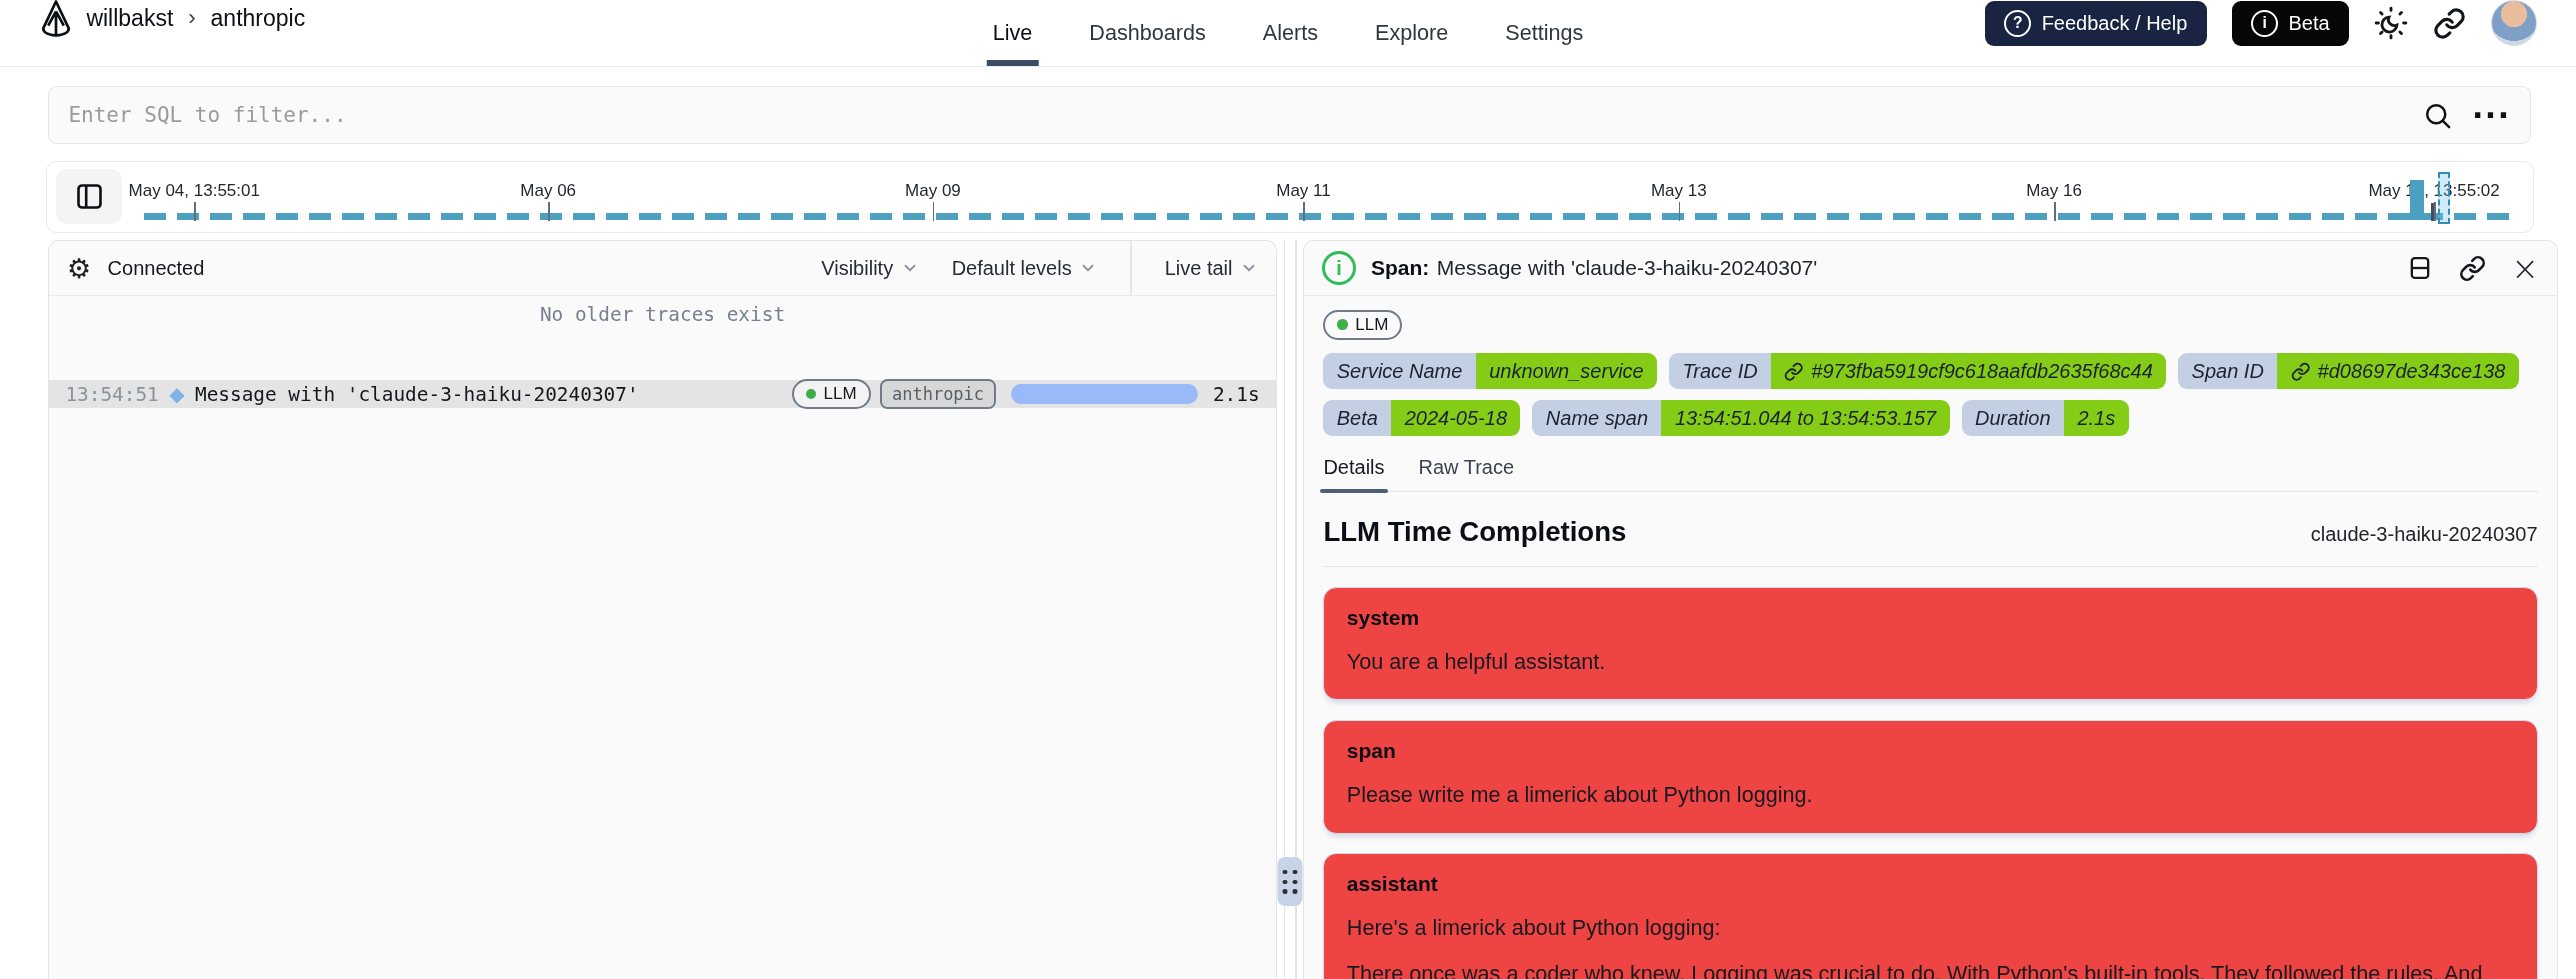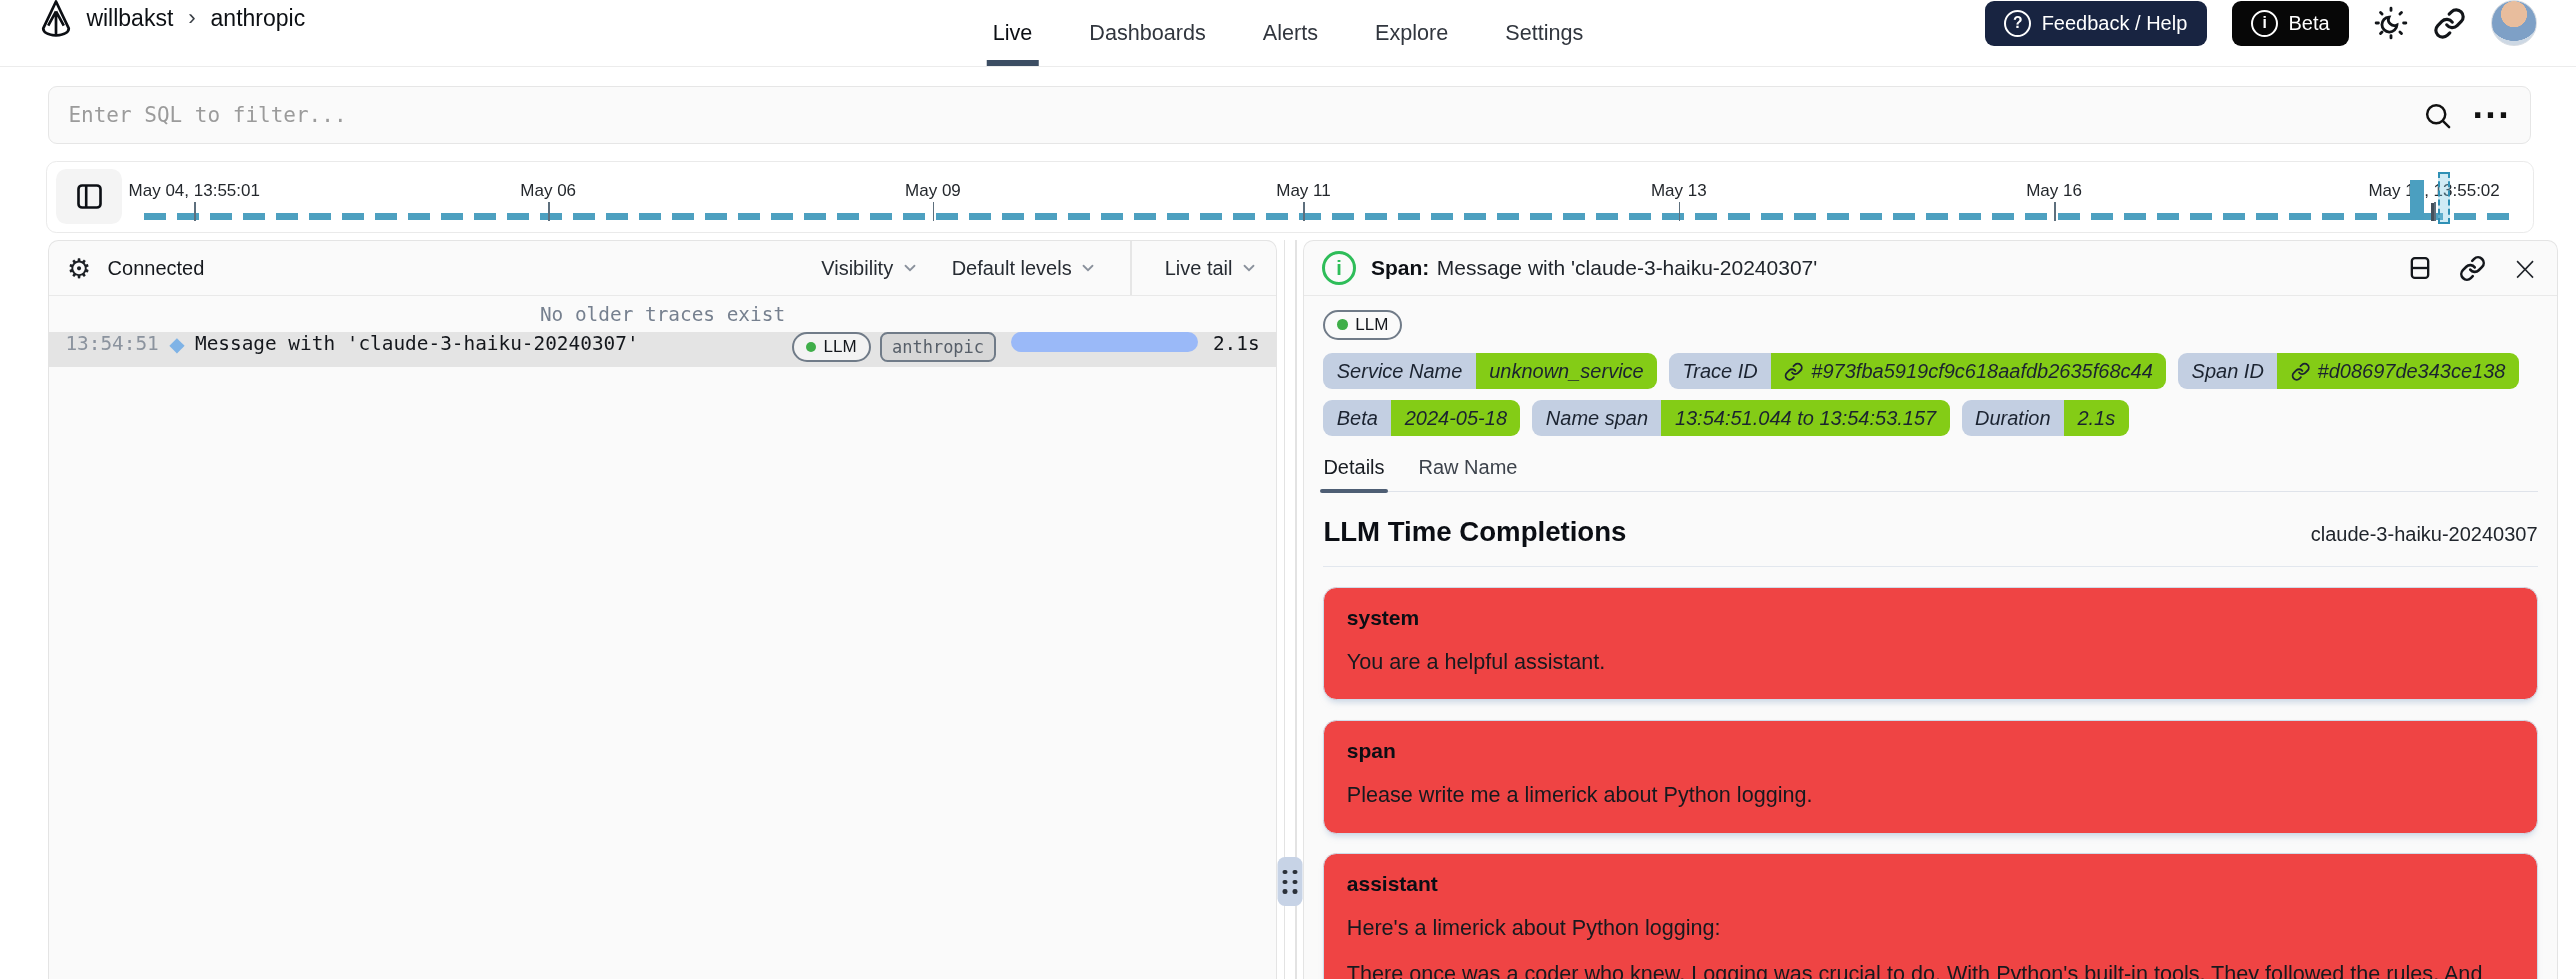--- a/index.html
+++ b/index.html
@@ -74,22 +74,22 @@
   .panel-hdr { height:55px; display:flex; align-items:center; padding:0 18px;
     border-bottom:1.5px solid #e9e9e9; }
   .gear { font-family:"DejaVu Sans", sans-serif; font-size:27px; color:#1c2025; cursor:pointer; line-height:1; }
   .conn-label { font-size:20px; margin-left:16.4px; }
   .hdr-controls { margin-left:auto; display:flex; align-items:center; gap:33px; height:100%; }
   .drop { display:flex; align-items:center; gap:7.5px; font-size:20px; color:#272c33; cursor:pointer; }
   .vdiv { width:1.5px; height:100%; background:#e6e6e6; }
 
   .empty-row { height:36px; display:flex; align-items:center; justify-content:center;
     font-family:"DejaVu Sans Mono", monospace; font-size:19.4px; color:#76808f; }
-  .trace-row { height:35px; background:#e4e4e4; display:flex; align-items:flex-start;
-    padding:0 16.4px; cursor:pointer; font-family:"DejaVu Sans Mono", monospace; font-size:19.4px; }
+  .trace-row { height:28px; background:#e4e4e4; display:flex; align-items:center;
+    padding:0 16.4px; cursor:pointer; font-family:"DejaVu Sans Mono", monospace; font-size:19.4px;margin-top:48px; }
   .trace-time { color:#8b939e; }
   .diamond { font-family:"DejaVu Sans", sans-serif; color:#7fb3e6; margin:0 10.4px; font-size:20px; }
   .trace-title { color:#14171c; }
   .pill-llm { display:flex; align-items:center; gap:7.5px; height:30px; padding:0 12px;
     border:2.2px solid #707b88; border-radius:745px; background:rgba(255,255,255,0.55);
     font-family:"Liberation Sans", sans-serif; font-size:17px; color:#14171c; }
   .pill-llm .dot { width:10.4px; height:10.4px; border-radius:50%; background:#3fae49; }
   .pill-scope { margin-left:9px; height:30px; display:flex; align-items:center; padding:0 10.4px;
     border:2.2px solid #707b88; border-radius:7.5px; background:#d7d7d7; font-size:17px; color:#565e68; }
   .trace-row .pill-llm { margin-left:153px; }
@@ -352,21 +352,21 @@
           <span class="val">13:54:51.044 to 13:54:53.157</span>
         </div>
         <div class="chip">
           <span class="lbl">Duration</span>
           <span class="val">2.1s</span>
         </div>
       </div>
 
       <div class="detail-tabs">
         <span class="detail-tab active">Details</span>
-        <span class="detail-tab">Raw Name</span>
+        <span class="detail-tab">Raw Trace</span>
       </div>
 
       <div class="section-head">
         <span class="section-title">LLM Time Completions</span>
         <span class="section-model">claude-3-haiku-20240307</span>
       </div>
       <hr class="section-rule">
 
       <div class="msg-card">
         <div class="msg-role">system</div>

